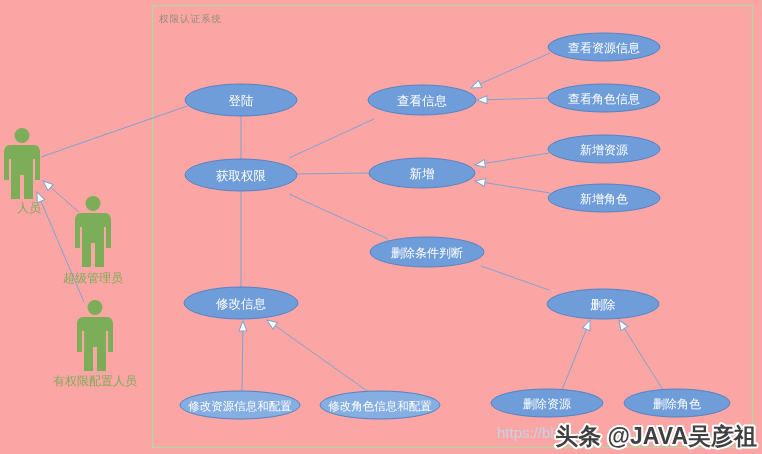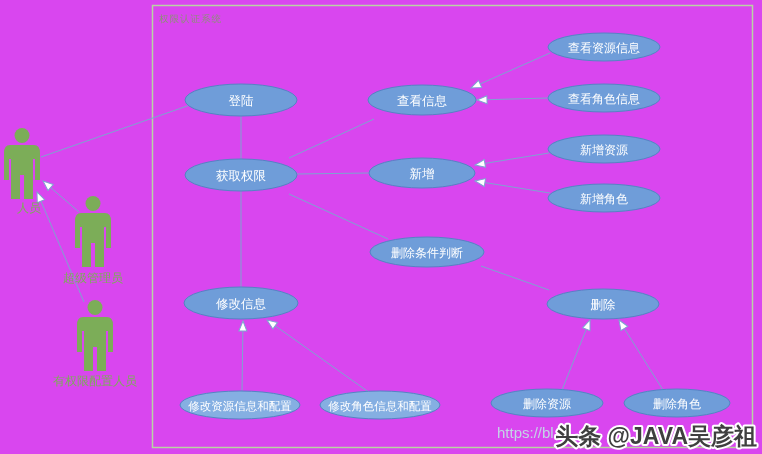--- a/index.html
+++ b/index.html
@@ -1,17 +1,17 @@
 <!DOCTYPE html>
 <html><head>
 <meta charset="utf-8">
 <style>
   html,body{margin:0;padding:0;background:#fff;}
   body{font-family:"Liberation Sans","DejaVu Sans",sans-serif;}
-  .stage{position:relative;width:762px;height:454px;background:#d946ef;overflow:hidden;}
+  .stage{position:relative;width:762px;height:454px;background:#fca5a5;overflow:hidden;}
   svg text{font-family:"Liberation Sans","DejaVu Sans",sans-serif;}
   .uc-label{fill:#ffffff;}
   .actor-label{font-size:12px;}
   .frame-title{font-size:9.5px;letter-spacing:1px;}
   .wm-url{font-size:15px;}
   .wm-brand{font-size:23px;font-weight:bold;paint-order:stroke;stroke:#ffffff;stroke-width:4px;stroke-linejoin:round;}
 </style>
 </head>
 <body>
 

